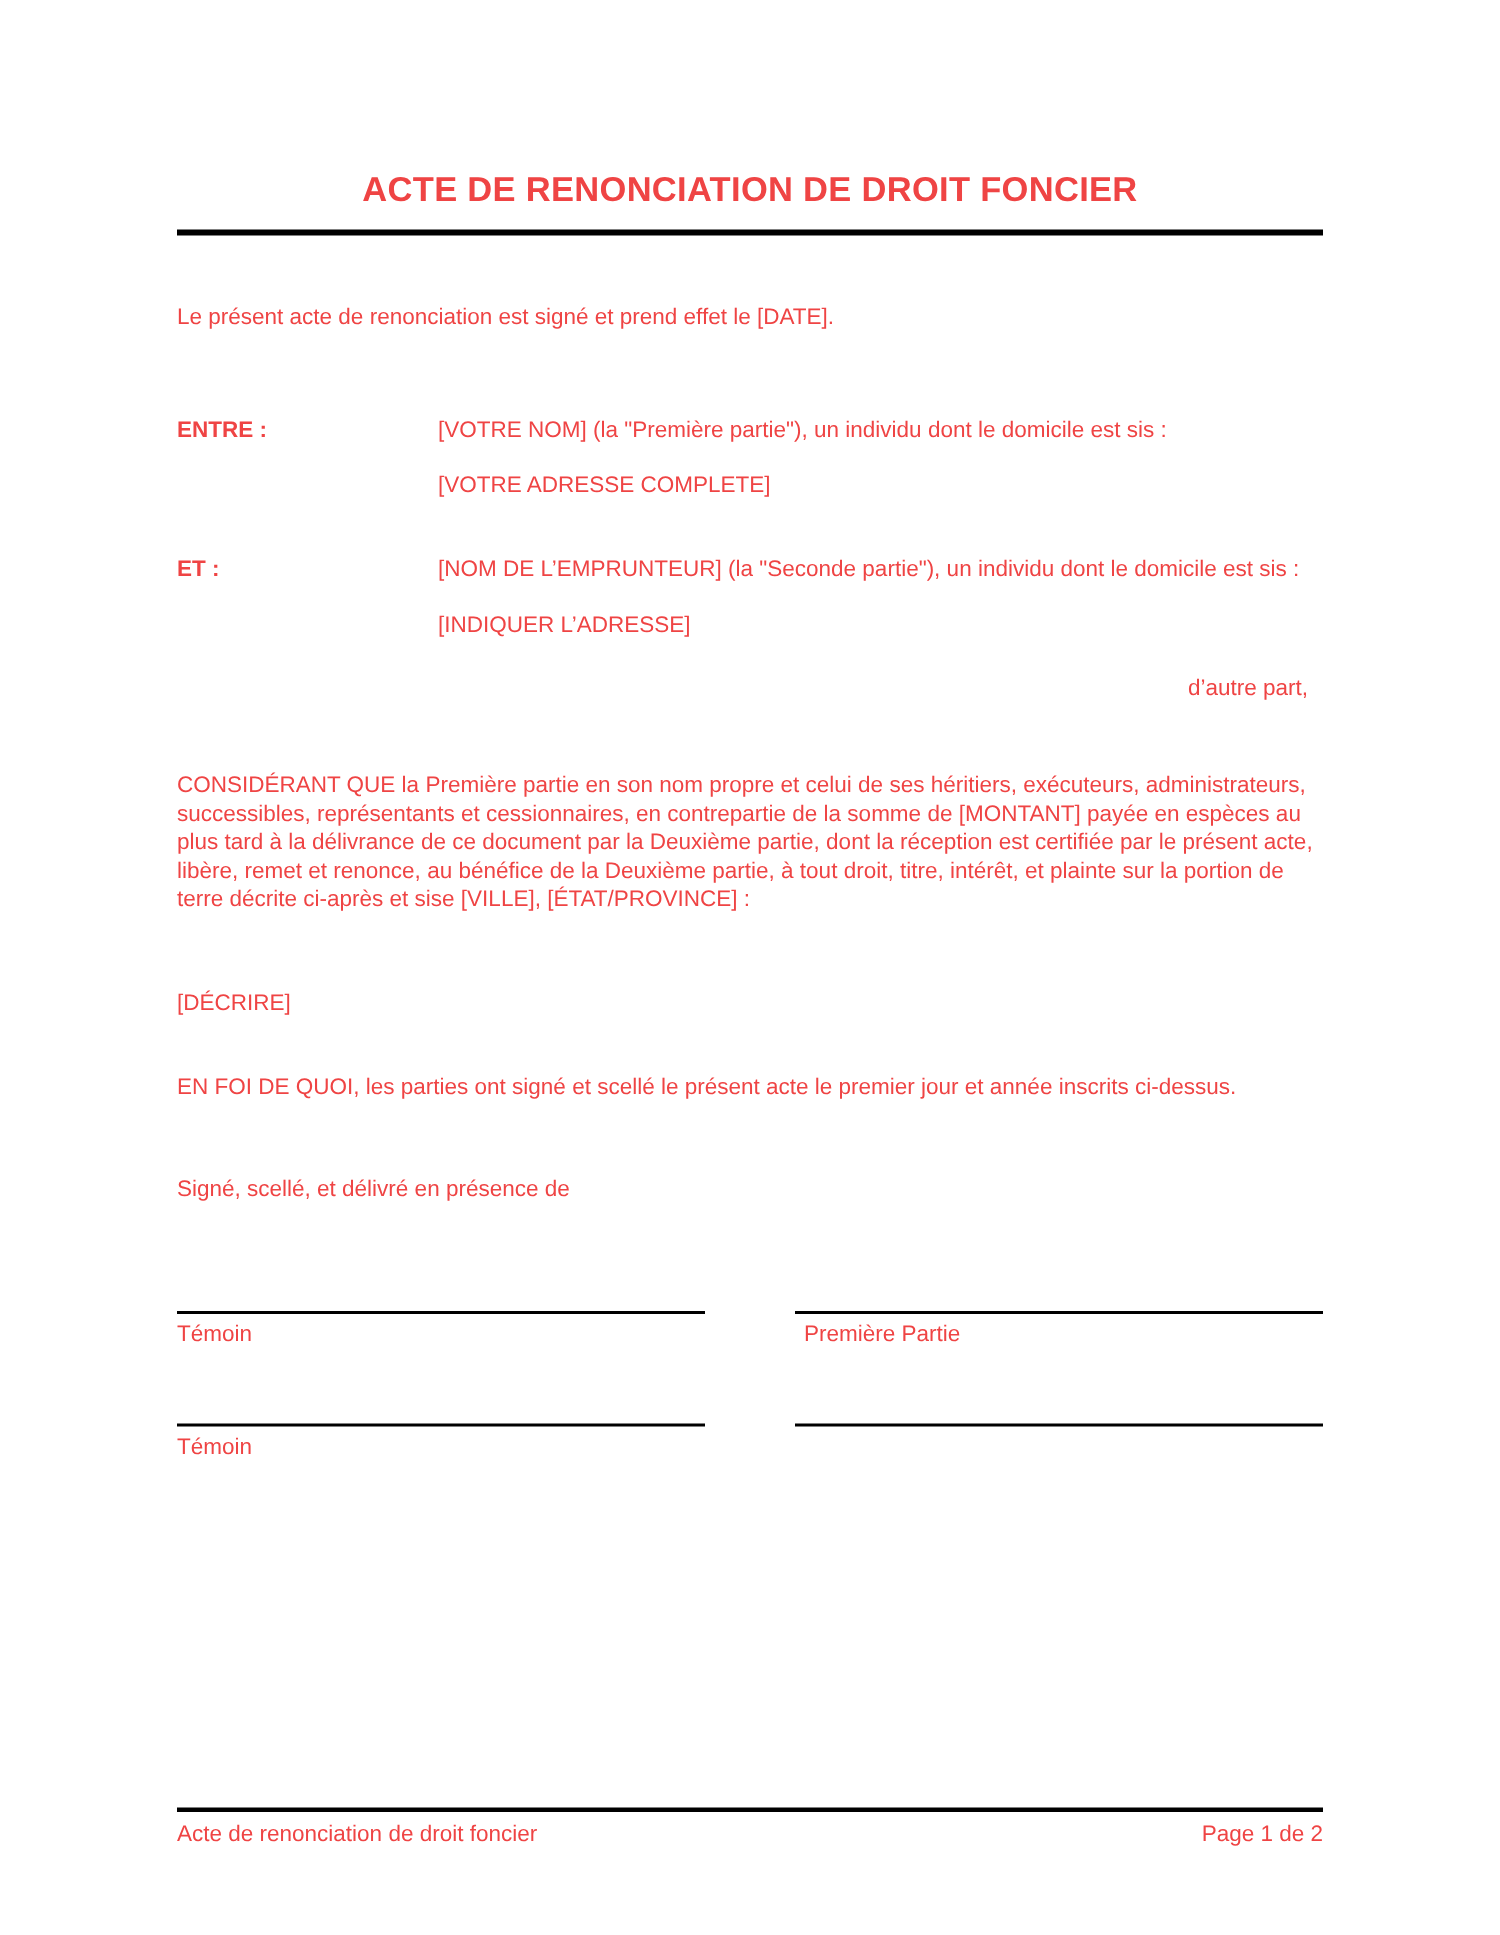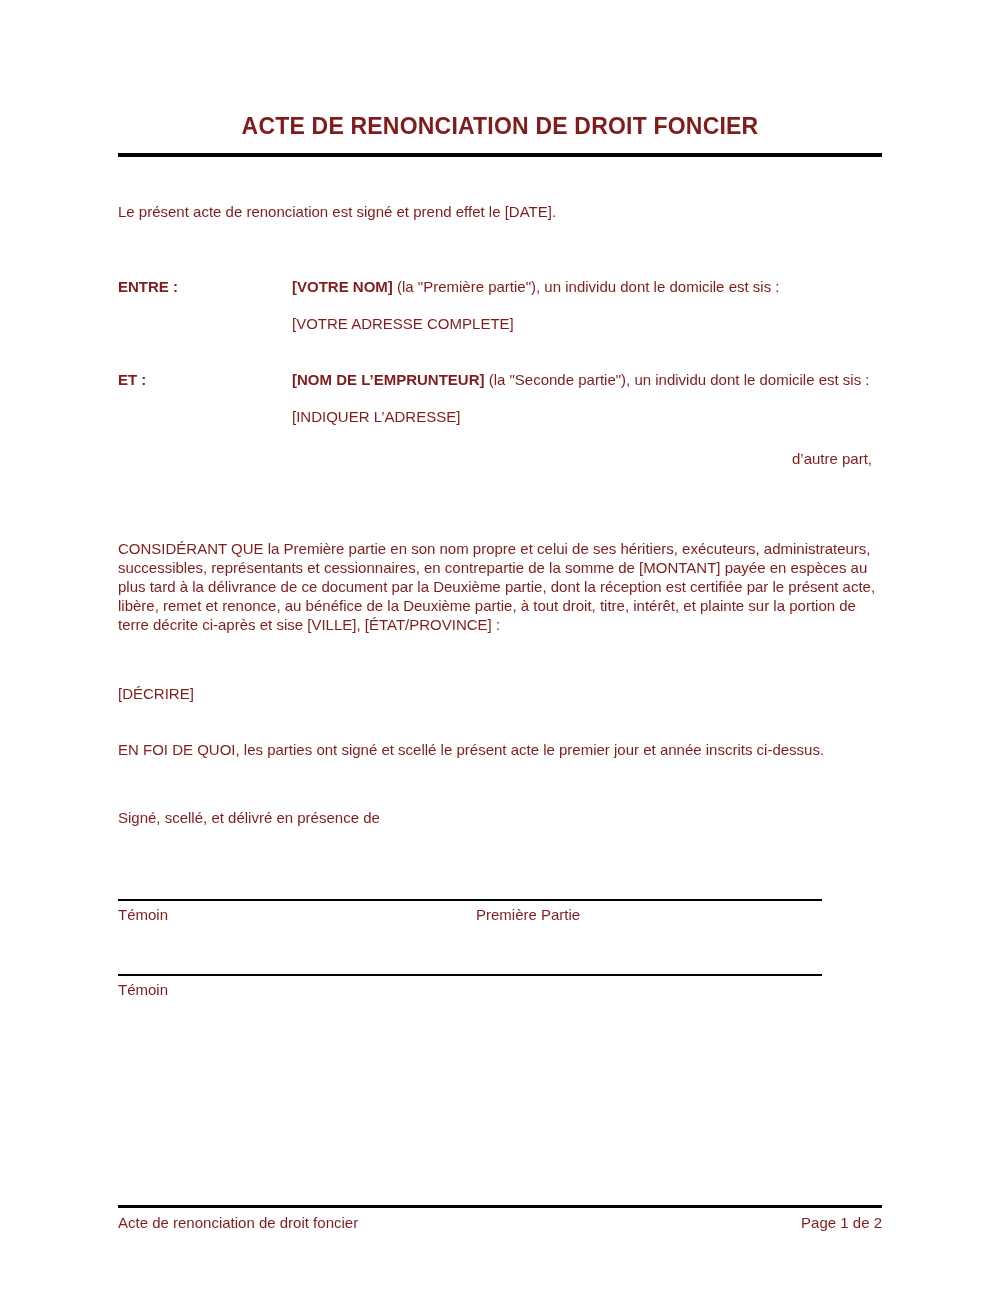--- a/index.html
+++ b/index.html
@@ -5,21 +5,21 @@
   html, body {
     margin: 0;
     padding: 0;
     background: #ffffff;
   }
   .page {
     position: relative;
     width: 1000px;
     height: 1290px;
     background: #ffffff;
-    color: #7f1d1d;
+    color: #ef4444;
     font-family: "Liberation Sans", sans-serif;
     font-size: 15px;
     line-height: 19px;
     overflow: hidden;
   }
   .content {
     padding: 0 118px;
   }
   .doc-title {
     margin: 112px 0 0 0;
@@ -44,45 +44,46 @@
   }
   .party-1 { margin-top: 56px; }
   .party-2 { margin-top: 37px; }
   .party-label {
     position: absolute;
     left: 0;
     top: 0;
     font-weight: bold;
     text-align: left;
   }
-  .bold { font-weight: bold; }
+  .bold { font-weight: normal; }
   .party-address {
     margin-top: 18px;
     padding-left: 174px;
   }
   .part-closing {
     text-align: right;
     padding-right: 10px;
   }
   .closing-1 { margin-top: 19px; }
   .closing-2 { margin-top: 23px; }
   .considerant {
-    margin-top: 71px;
+    margin-top: 46px;
   }
   .decrire {
     margin-top: 50px;
   }
   .en-foi {
     margin-top: 37px;
   }
   .signe {
     margin-top: 49px;
   }
   .sig-row {
     display: flex;
+    gap: 60px;
   }
   .sig-row-1 { margin-top: 72px; }
   .sig-row-2 { margin-top: 50px; }
   .sig-col {
     flex: 0 0 352px;
     width: 352px;
   }
   .sig-line {
     height: 0;
     border-top: 2px solid #000000;

